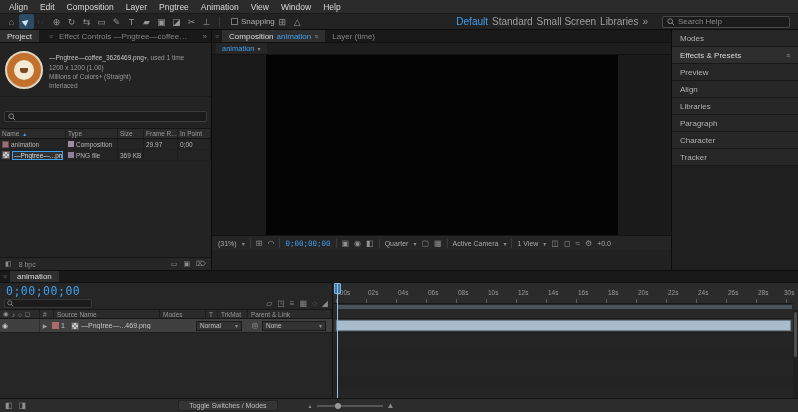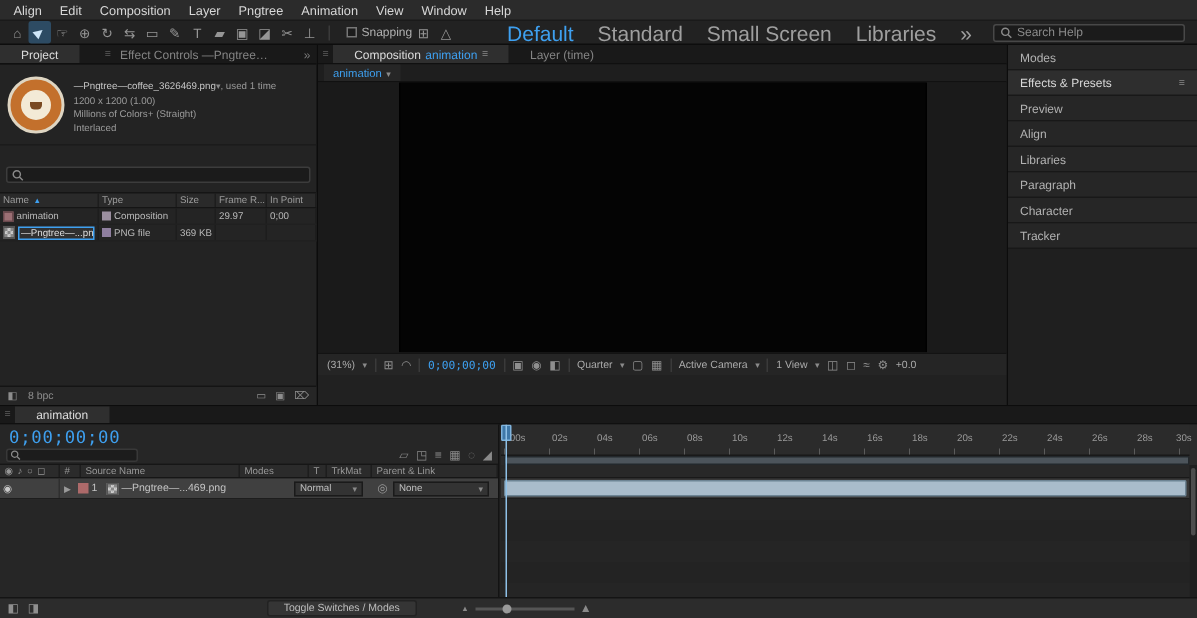--- a/index.html
+++ b/index.html
@@ -10,31 +10,31 @@
 .menubar{position:absolute;top:0;left:0;width:100%;height:14px;background:#2b2b2b;border-bottom:1px solid #1a1a1a;display:flex;align-items:center;padding-left:3px}
 .menubar span{padding:0 6px;font-size:8.5px;color:#d8d8d8}
 
 .toolbar{position:absolute;top:14px;left:0;width:100%;height:16px;background:#222;border-bottom:1px solid #0d0d0d;display:flex;align-items:center;padding:0 4px}
 .tool{min-width:15px;text-align:center;color:#969696;font-size:9px;line-height:14px}
 .tool.active{background:#2d4b63;color:#cfe6f8;border-radius:2px}
 .sel{display:inline-block;transform:rotate(-40deg);font-size:8px}
 .tb-sep{width:1px;height:10px;background:#3a3a3a;margin:0 5px}
 .snap{display:flex;align-items:center;gap:3px;margin-left:6px;color:#b0b0b0;font-size:8px}
 .cb{width:7px;height:7px;border:1px solid #777;background:#1c1c1c;display:inline-block}
-.ws{margin-left:auto;display:flex;align-items:flex-end;gap:16px;font-size:14px;color:#9f9f9f}
+.ws{margin-left:auto;display:flex;align-items:flex-end;gap:4px;font-size:10px;color:#9f9f9f}
 .ws-item.active{color:#3ea0f0}
 .help-search{width:128px;height:12px;border:1px solid #484848;background:#1b1b1b;border-radius:2px;margin-left:14px;margin-right:4px;display:flex;align-items:center;gap:3px;padding:0 4px;color:#8b8b8b;font-size:8px}
 
 .panel{position:absolute;background:#232323}
 .project{left:0;top:30px;width:211px;height:240px}
 .comp{left:212px;top:30px;width:459px;height:240px}
 .rightcol{left:672px;top:30px;width:126px;height:240px;background:#1f1f1f}
 .timeline{left:0;top:271px;width:798px;height:141px;background:#262626}
 .tabstrip{height:13px;background:#191919;display:flex;align-items:stretch;font-size:8px;color:#8e8e8e;border-bottom:1px solid #101010}
-.tab{display:flex;align-items:center;gap:3px;padding:0 14px;white-space:nowrap}
+.tab{display:flex;align-items:center;gap:3px;padding:0 7px;white-space:nowrap}
 .tab.active{background:#2f2f2f;color:#dcdcdc}
 .tab.ghost{color:#848484;flex:1;min-width:0;overflow:hidden}
 .ec-label{overflow:hidden;text-overflow:ellipsis;white-space:nowrap}
 .grip{color:#5d5d5d;padding:0 3px;font-size:7px;display:flex;align-items:center}
 .chev{margin-left:auto;padding:0 4px;display:flex;align-items:center;color:#7a7a7a}
 .blue{color:#3ea0f0}
 .ham{color:#8a8a8a;font-size:7px}
 .dd{color:#8a8a8a;font-size:6px}
 .dim{color:#9a9a9a}
 

